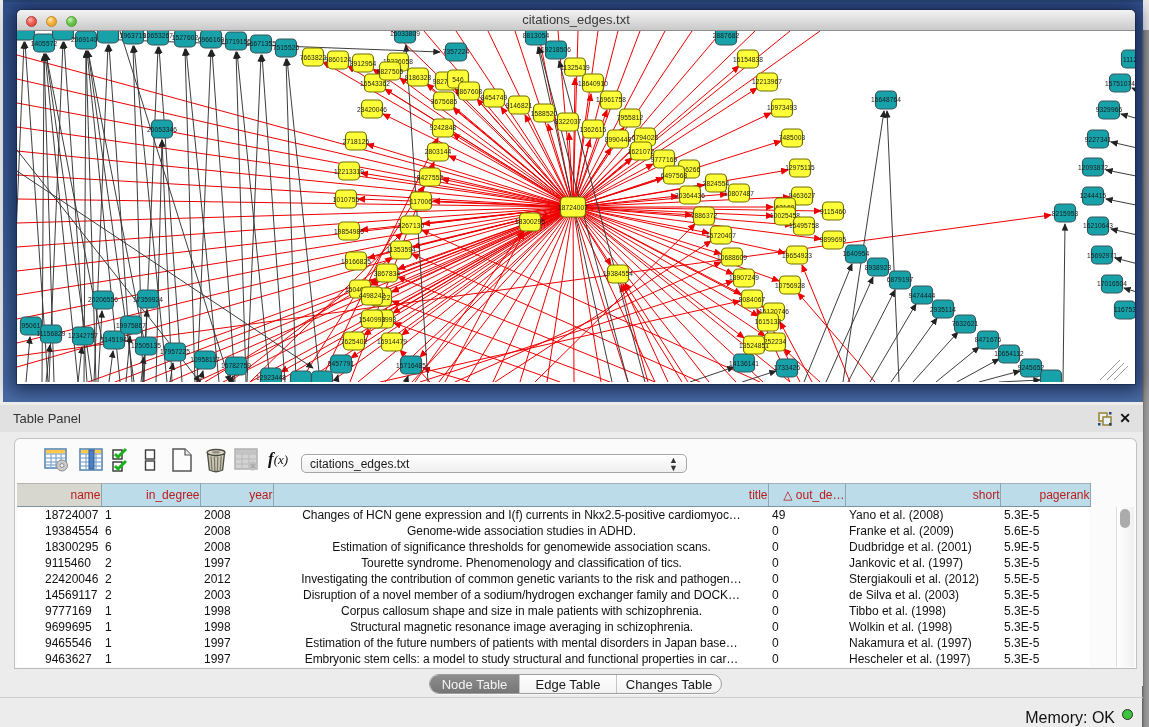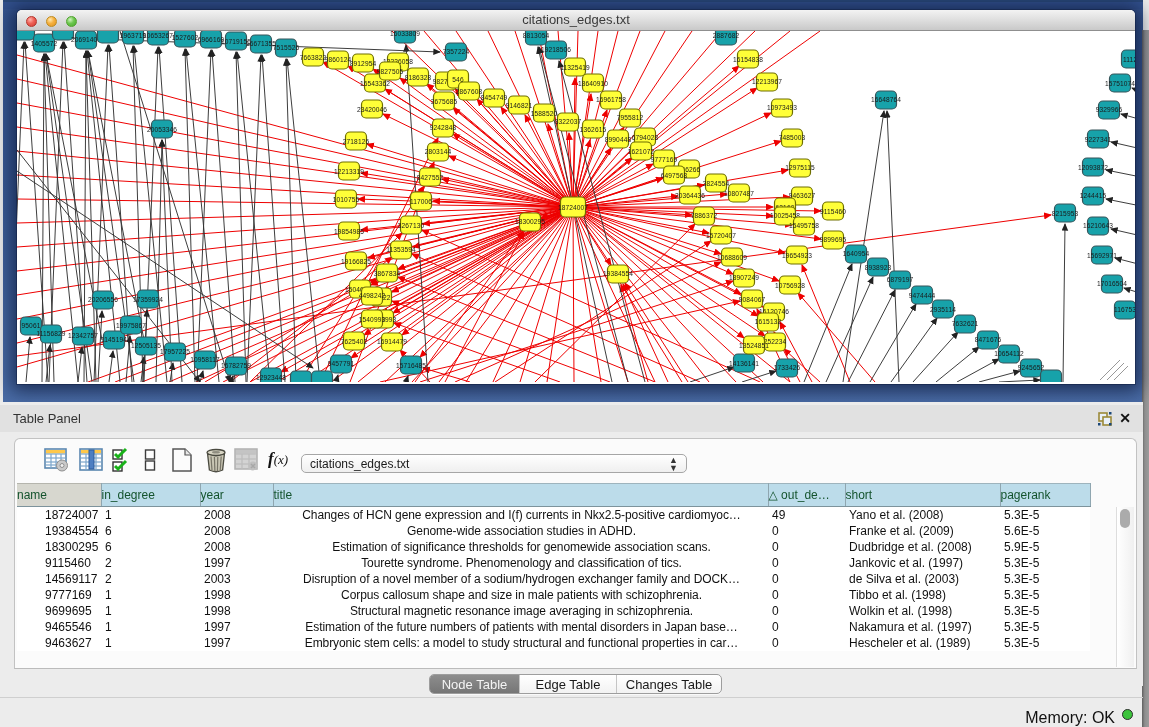--- a/index.html
+++ b/index.html
@@ -20,27 +20,27 @@
 .ptitle { position:absolute; left:0; top:3px; width:100%; height:27px; background:#e1e1e1; }
 .ptitle .txt { position:absolute; left:13px; top:6px; font-size:13px; color:#333; }
 .ptitle .x { position:absolute; right:12px; top:5px; font-size:14px; font-weight:bold; color:#111; }
 .tcontainer { position:absolute; left:14px; top:36px; width:1123px; height:231px; background:#fbfbfb;
   border:1px solid #c2c2c2; border-radius:6px 6px 0 0; border-bottom:1px solid #bbb; }
 .toolbar { position:absolute; left:0; top:0; width:100%; height:44px;margin-left:9px; }
 .combo { position:absolute; left:277px; top:15px; width:386px; height:19px; border:1px solid #a6a6a6; border-radius:5px;
   background:linear-gradient(#fff,#efefef); font-size:12px; color:#1a1a1a; padding:2px 0 0 8px; }
 .combo .arr { position:absolute; right:8px; top:1px; font-size:9px; color:#333; line-height:8px; text-align:center; }
 table.grid { border-collapse:collapse; position:absolute; left:2px; top:44px; table-layout:fixed; }
-table.grid th { height:23px; font-size:12px; font-weight:normal; color:#14532d; text-align:left;
+table.grid th { height:23px; font-size:12px; font-weight:normal; color:#b91c1c; text-align:right;
   background:#bcdcea; border-right:1px solid #8fa6b0; border-top:1px solid #9eb4bd; border-bottom:1px solid #7d939c; }
 table.grid th.first { background:#d7d7cf; border-top:1px solid #b5b5ad; }
 table.grid td.c0 { padding-left:28px; }
 table.grid td.c3 { padding-left:4px; letter-spacing:-0.08px;text-align:center; }
 table.grid td { height:16px; font-size:12px; color:#111; white-space:nowrap; overflow:hidden; padding:0 2px 0 4px; background:#fff; }
-.tabs { position:absolute; left:429px; top:272px; height:20px; display:flex; border:1px solid #9d9d9d; border-radius:5px; overflow:hidden;
+.tabs { position:absolute; left:429px; top:272px; height:20px; display:flex; border:1px solid #9d9d9d; border-radius:10px; overflow:hidden;
   background:linear-gradient(#fff,#f2f2f2); box-shadow:0 1px 0 rgba(255,255,255,.7); }
 .tabs .seg { font-size:13px; color:#191919; line-height:19px; text-align:center; border-right:1px solid #c5c5c5; }
 .tabs .sel { background:linear-gradient(#8d8d8d,#767676); color:#f4f4f4; }
 .status { position:absolute; left:0; top:295px; width:1143px; height:30px; border-top:1px solid #cfcfcf; }
 .mem { position:absolute; right:28px; top:11px; font-size:16px; color:#111; }
 .dot { position:absolute; right:10px; top:11px; width:11px; height:11px; border-radius:50%; background:#3cc43c; border:1.2px solid #2d2d2d; }
 .scroll { position:absolute; right:2px; top:68px; width:18px; height:160px; background:linear-gradient(to right,#fff,#f0f0f0); border-left:1px solid #ddd; }
 .thumb { position:absolute; left:3px; top:2px; width:10px; height:19px; background:#ababab; border-radius:5px; }
 .icon { position:absolute; top:8px; }
 </style></head><body>
@@ -690,33 +690,42 @@
             <td class="c4">0</td>
             <td class="c5">Franke et al. (2009)</td>
             <td class="c6">5.6E-5</td>
           </tr>
       <tr>
             <td class="c0">18300295</td>
             <td class="c1">6</td>
             <td class="c2">2008</td>
             <td class="c3">Estimation of significance thresholds for genomewide association scans.</td>
             <td class="c4">0</td>
-            <td class="c5">Dudbridge et al. (2008)</td>
+            <td class="c5">Dudbridge et al. (2001)</td>
             <td class="c6">5.9E-5</td>
           </tr>
       <tr>
             <td class="c0">9115460</td>
             <td class="c1">2</td>
             <td class="c2">1997</td>
             <td class="c3">Tourette syndrome. Phenomenology and classification of tics.</td>
             <td class="c4">0</td>
             <td class="c5">Jankovic et al. (1997)</td>
             <td class="c6">5.3E-5</td>
           </tr>
       <tr>
+            <td class="c0">22420046</td>
+            <td class="c1">2</td>
+            <td class="c2">2012</td>
+            <td class="c3">Investigating the contribution of common genetic variants to the risk and pathogen…</td>
+            <td class="c4">0</td>
+            <td class="c5">Stergiakouli et al. (2012)</td>
+            <td class="c6">5.5E-5</td>
+          </tr>
+      <tr>
             <td class="c0">14569117</td>
             <td class="c1">2</td>
             <td class="c2">2003</td>
             <td class="c3">Disruption of a novel member of a sodium/hydrogen exchanger family and DOCK…</td>
             <td class="c4">0</td>
             <td class="c5">de Silva et al. (2003)</td>
             <td class="c6">5.3E-5</td>
           </tr>
       <tr>
             <td class="c0">9777169</td>
@@ -744,21 +753,21 @@
             <td class="c4">0</td>
             <td class="c5">Nakamura et al. (1997)</td>
             <td class="c6">5.3E-5</td>
           </tr>
       <tr>
             <td class="c0">9463627</td>
             <td class="c1">1</td>
             <td class="c2">1997</td>
             <td class="c3">Embryonic stem cells: a model to study structural and functional properties in car…</td>
             <td class="c4">0</td>
-            <td class="c5">Hescheler et al. (1989)</td>
+            <td class="c5">Hescheler et al. (1997)</td>
             <td class="c6">5.3E-5</td>
           </tr>
     </tbody>
       </table>
     <div class="scroll">
         <div class="thumb"></div>
       </div>
   </div>
   <div class="tabs">
       <div class="seg sel" style="width:90px">Node Table</div>

